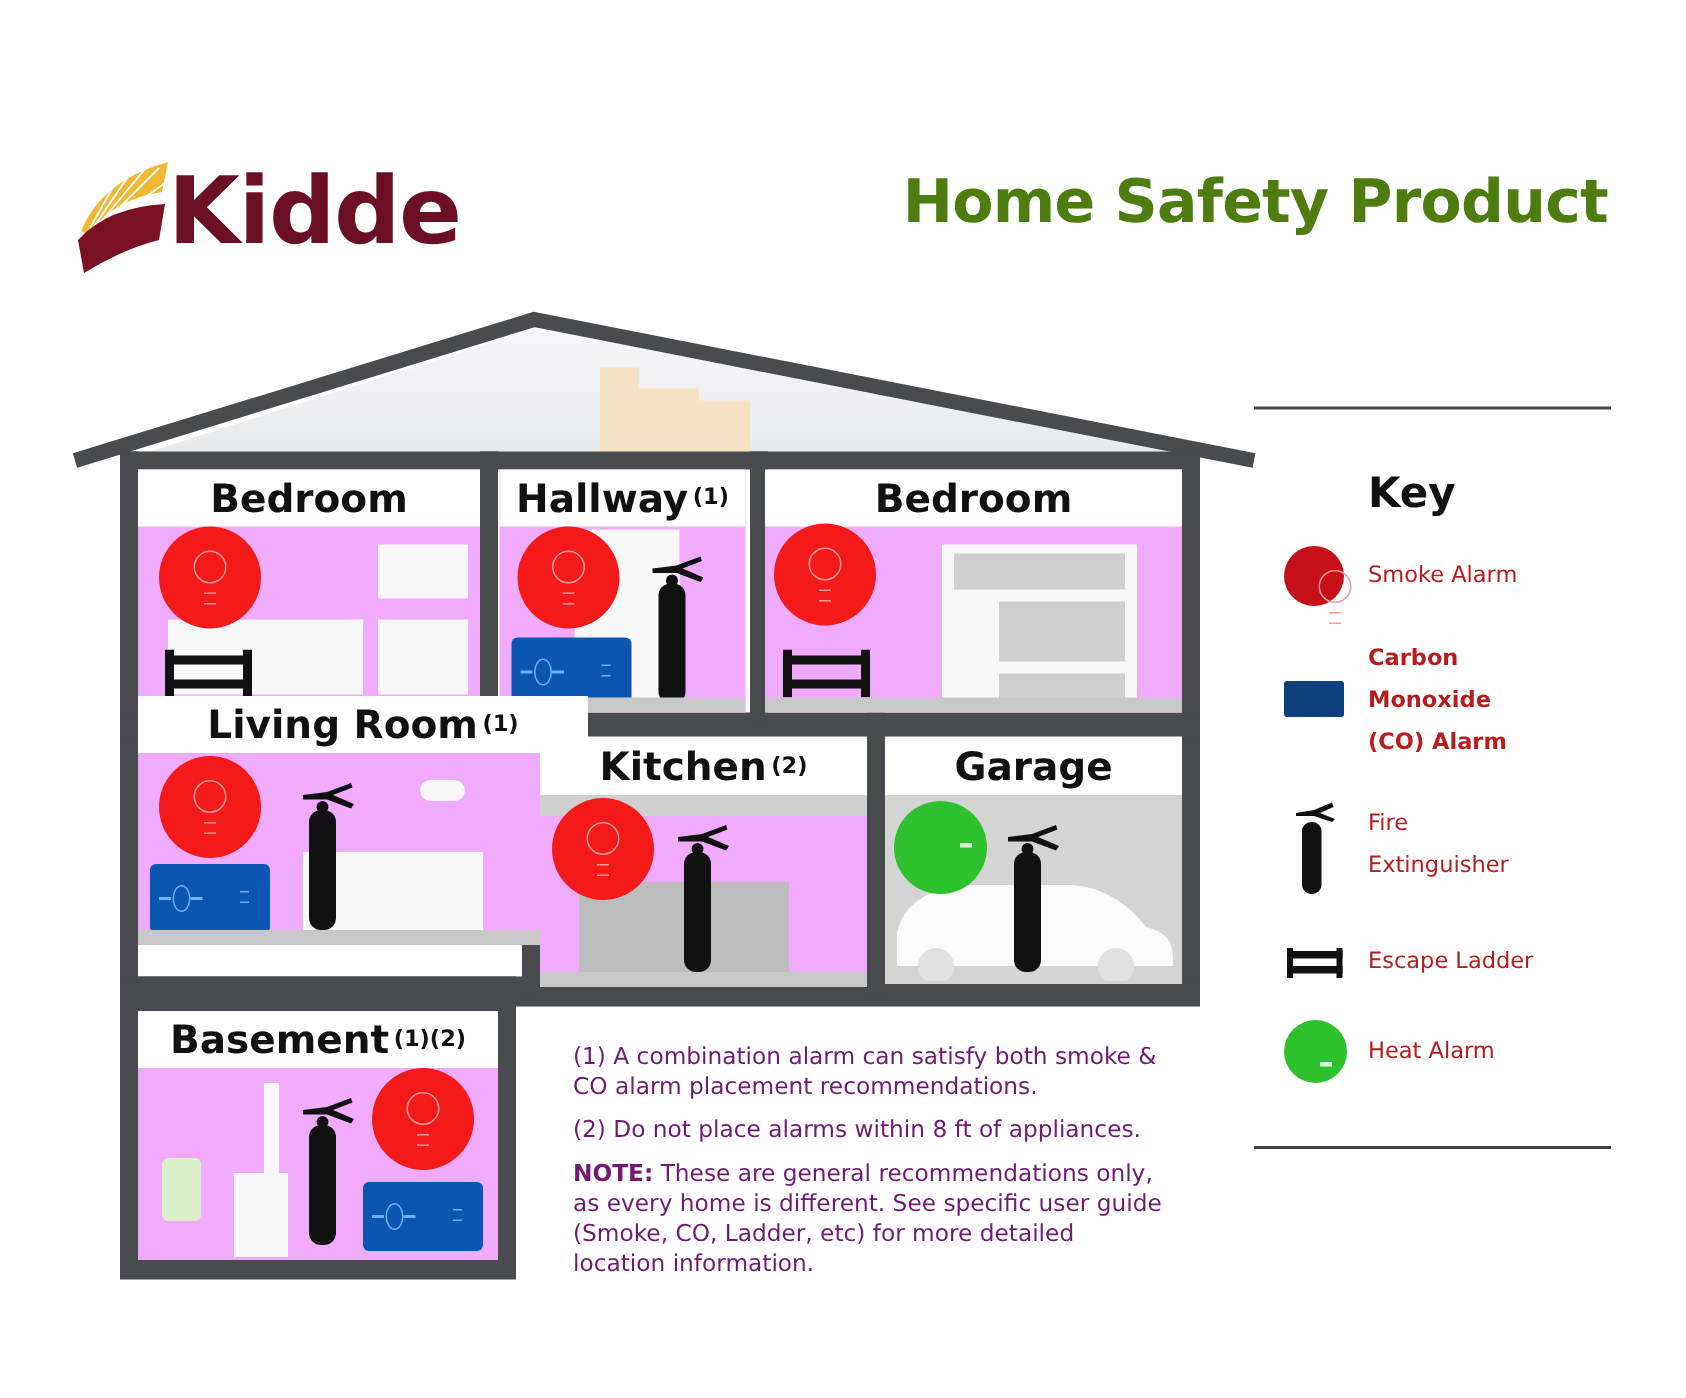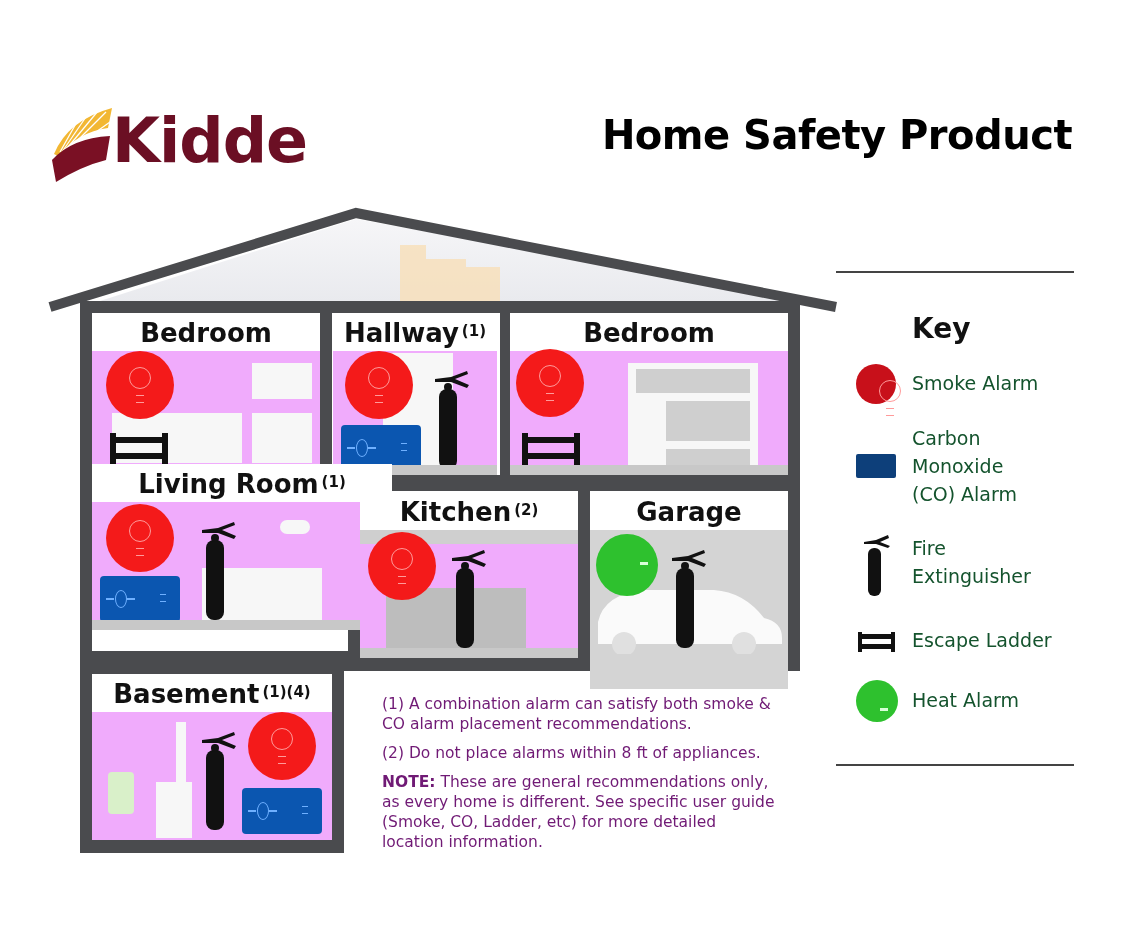--- a/index.html
+++ b/index.html
@@ -2,21 +2,21 @@
 <html><head>
 <meta charset="utf-8">
 <style>
   html,body{margin:0;padding:0;background:#fff;}
   body{width:1124px;height:932px;position:relative;overflow:hidden;font-family:"DejaVu Sans","Liberation Sans",sans-serif;color:#111;}
   .abs{position:absolute;}
   
   .logo{left:48px;top:100px;width:260px;height:90px;}
   .logo-text{left:112px;top:104px;font-size:62px;font-weight:bold;color:#6b0f24;letter-spacing:-1px;font-family:"DejaVu Sans",sans-serif;}
   
-  .title{right:52px;top:108px;text-align:right;font-size:40px;font-weight:bold;line-height:54px;color:#000000;letter-spacing:-0.5px;}
+  .title{right:52px;top:108px;text-align:right;font-size:40px;font-weight:bold;line-height:54px;color:#4d7c0f;letter-spacing:-0.5px;}
   
   .house-svg{left:40px;top:205px;}
   .room{position:absolute;background:#f0abfc;overflow:hidden;}
   .room .label-band{position:absolute;left:0;top:0;right:0;height:38px;background:#fff;text-align:center;font-weight:bold;font-size:26px;line-height:40px;color:#111;white-space:nowrap;}
   .room .label-band sup{font-size:15px;vertical-align:top;position:relative;top:-2px;margin-left:3px;}
   .room .floor{position:absolute;left:0;right:0;bottom:0;height:10px;background:#c8c8c8;}
   .bg-white{position:absolute;background:#f7f7f7;}
   .bg-gray{position:absolute;background:#cfcfcf;}
   
   .smoke{position:absolute;width:68px;height:68px;border-radius:50%;background:#f41a1a;}
@@ -31,21 +31,21 @@
   .heat::after{content:"";position:absolute;right:10px;top:28px;width:8px;height:3px;background:#d8ffd8;}
   .ext{position:absolute;}
   .ladder{position:absolute;}
   
   .notes{left:382px;top:694px;width:400px;font-size:15.5px;line-height:20px;color:#701a75;}
   .notes p{margin:0 0 9px 0;}
   
   .key-rule{position:absolute;left:836px;width:238px;height:2px;background:#444;}
   .key-title{left:912px;top:312px;font-size:28px;font-weight:bold;}
   .key-item{position:absolute;left:856px;width:230px;}
-  .key-label{position:absolute;left:56px;font-size:19px;line-height:28px;color:#14532d;}
+  .key-label{position:absolute;left:56px;font-size:15px;line-height:28px;color:#b91c1c;}
 </style>
 </head>
 <body>
 
 <div class="abs logo">
   <svg width="70" height="80" viewBox="0 0 70 80" style="position:absolute;left:0;top:2px">
     <path d="M6 52 Q20 18 64 6 L60 26 Q30 30 10 54 Z" fill="#f2b733"></path>
     <g stroke="#fff" stroke-width="1.2">
       <line x1="12" y1="50" x2="30" y2="18"></line>
         <line x1="14" y1="50" x2="40" y2="12"></line>
@@ -165,37 +165,37 @@
   <div class="bg-gray" style="left:26px;top:96px;width:140px;height:60px;background:#bdbdbd;"></div>
   <div class="smoke" style="left:8px;top:40px;"></div>
   <svg class="ext" style="left:88px;top:56px" width="40" height="100">
     <path d="M4 10 L20 8 L36 2 L37 5 L24 10 L38 16 L36 19 L20 13 L4 13 Z" fill="#111"></path>
     <rect x="8" y="20" width="18" height="80" rx="8" fill="#111"></rect>
     <circle cx="17" cy="18" r="4" fill="#111"></circle>
   </svg>
   <div class="floor"></div>
 </div>
 
-<div class="room" style="left:590px;top:492px;width:198px;height:197px;background:#d4d4d4;">
+<div class="room" style="left:590px;top:492px;width:198px;height:164px;background:#d4d4d4;">
   <div class="label-band"><span>Garage</span></div>
   <svg style="position:absolute;left:4px;top:90px" width="190" height="72">
     <path d="M4 40 Q10 12 50 8 L120 8 Q150 10 170 36 Q188 40 188 56 L188 62 L4 62 Z" fill="#fafafa"></path>
     <circle cx="30" cy="62" r="12" fill="#e0e0e0"></circle>
       <circle cx="150" cy="62" r="12" fill="#e0e0e0"></circle>
   </svg>
   <div class="heat" style="left:6px;top:42px;"></div>
   <svg class="ext" style="left:78px;top:56px" width="40" height="100">
     <path d="M4 10 L20 8 L36 2 L37 5 L24 10 L38 16 L36 19 L20 13 L4 13 Z" fill="#111"></path>
     <rect x="8" y="20" width="18" height="80" rx="8" fill="#111"></rect>
     <circle cx="17" cy="18" r="4" fill="#111"></circle>
   </svg>
 </div>
 
 <div class="room" style="left:92px;top:674px;width:240px;height:166px;">
-  <div class="label-band"><span>Basement</span><sup>(1)(4)</sup></div>
+  <div class="label-band"><span>Basement</span><sup>(1)(2)</sup></div>
   <div class="bg-white" style="left:84px;top:48px;width:10px;height:60px;"></div>
   <div class="bg-white" style="left:64px;top:108px;width:36px;height:56px;"></div>
   <div class="bg-white" style="left:16px;top:98px;width:26px;height:42px;background:#d9f0c9;border-radius:4px;"></div>
   <svg class="ext" style="left:106px;top:56px" width="40" height="100">
     <path d="M4 10 L20 8 L36 2 L37 5 L24 10 L38 16 L36 19 L20 13 L4 13 Z" fill="#111"></path>
     <rect x="8" y="20" width="18" height="80" rx="8" fill="#111"></rect>
     <circle cx="17" cy="18" r="4" fill="#111"></circle>
   </svg>
   <div class="smoke" style="left:156px;top:38px;"></div>
   <div class="co" style="left:150px;top:114px;">
@@ -215,21 +215,21 @@
 <div class="key-rule" style="top:271px;"></div>
 <div class="abs key-title">Key</div>
 
 <div class="key-item" style="top:364px;height:40px;">
   <div class="smoke" style="left:0;top:0;width:40px;height:40px;background:#c8101a;"></div>
   <div class="key-label" style="top:5px;">Smoke Alarm</div>
 </div>
 
 <div class="key-item" style="top:424px;height:86px;">
   <div style="position:absolute;left:0;top:30px;width:40px;height:24px;background:#0d3f7a;border-radius:2px;"></div>
-  <div class="key-label" style="top:0;">
+  <div class="key-label" style="top:0;font-weight:bold;">
     <div>Carbon</div>
     <div>Monoxide</div>
     <div>(CO) Alarm</div>
   </div>
 </div>
 
 <div class="key-item" style="top:534px;height:60px;">
   <svg style="position:absolute;left:6px;top:0" width="30" height="62">
     <path d="M2 8 L14 6 L26 1 L27 4 L18 8 L28 12 L26 14 L14 10 L2 10 Z" fill="#111"></path>
     <rect x="6" y="14" width="13" height="48" rx="6" fill="#111"></rect>

